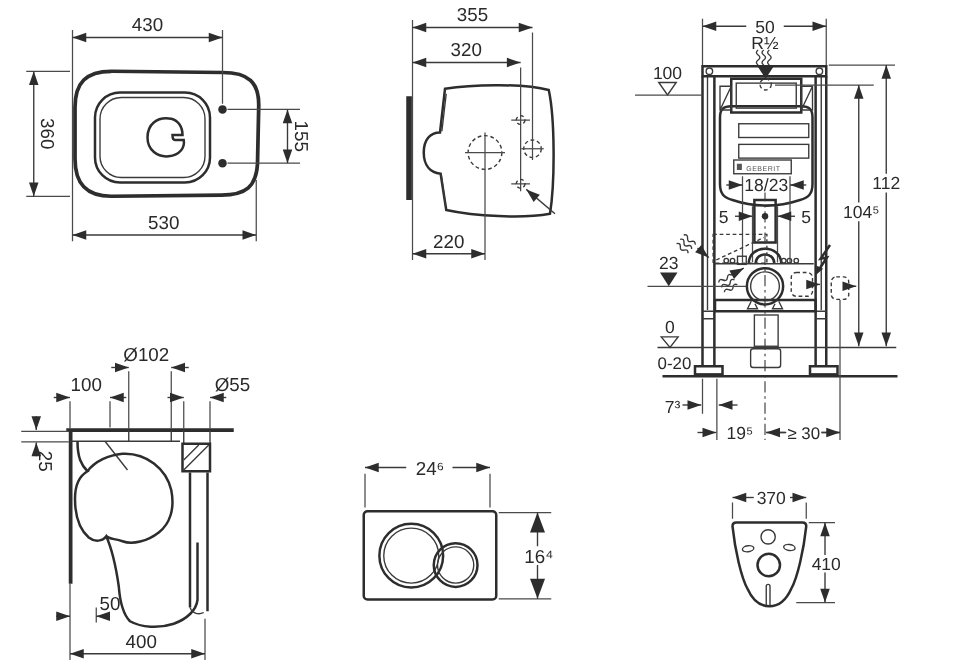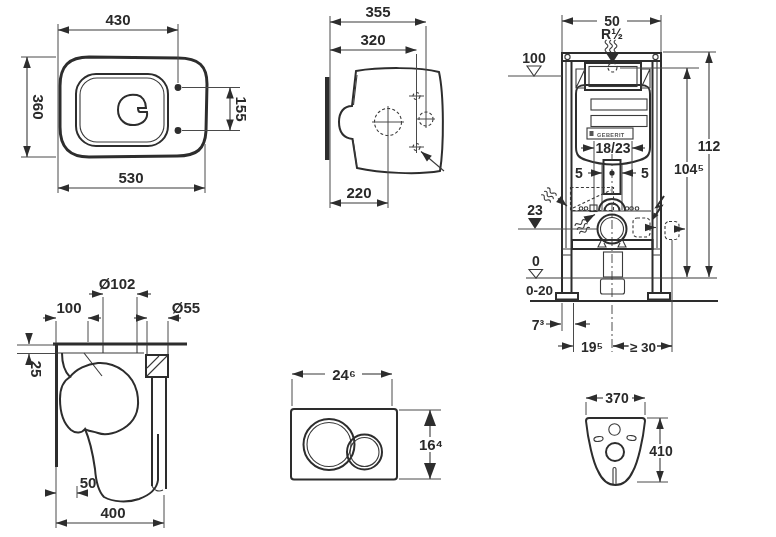--- a/index.html
+++ b/index.html
@@ -1,16 +1,16 @@
 <!DOCTYPE html>
 <html><head>
 <meta charset="utf-8">
 <style>
   html,body{margin:0;padding:0;background:#fff;}
-  #stage{width:677px;height:537px;position:relative;background:#fff;font-weight:bold;}
+  #stage{width:677px;height:537px;position:relative;background:#fff;}
   svg{display:block;}
   text{font-family:"Liberation Sans","DejaVu Sans",sans-serif;fill:#2a2a2a;}
   .tc{text-anchor:middle;}
   .t15{font-size:15px;}
   .t14{font-size:14px;}
   .t13{font-size:13.5px;}
   .t6{font-size:5.6px;letter-spacing:.4px;fill:#555;}
   .ln{stroke:#3a3a3a;stroke-width:1.1;fill:none;}
   .ext{stroke:#4a4a4a;stroke-width:1;fill:none;}
   .o2{stroke:#2d2d2d;stroke-width:2;fill:none;}

